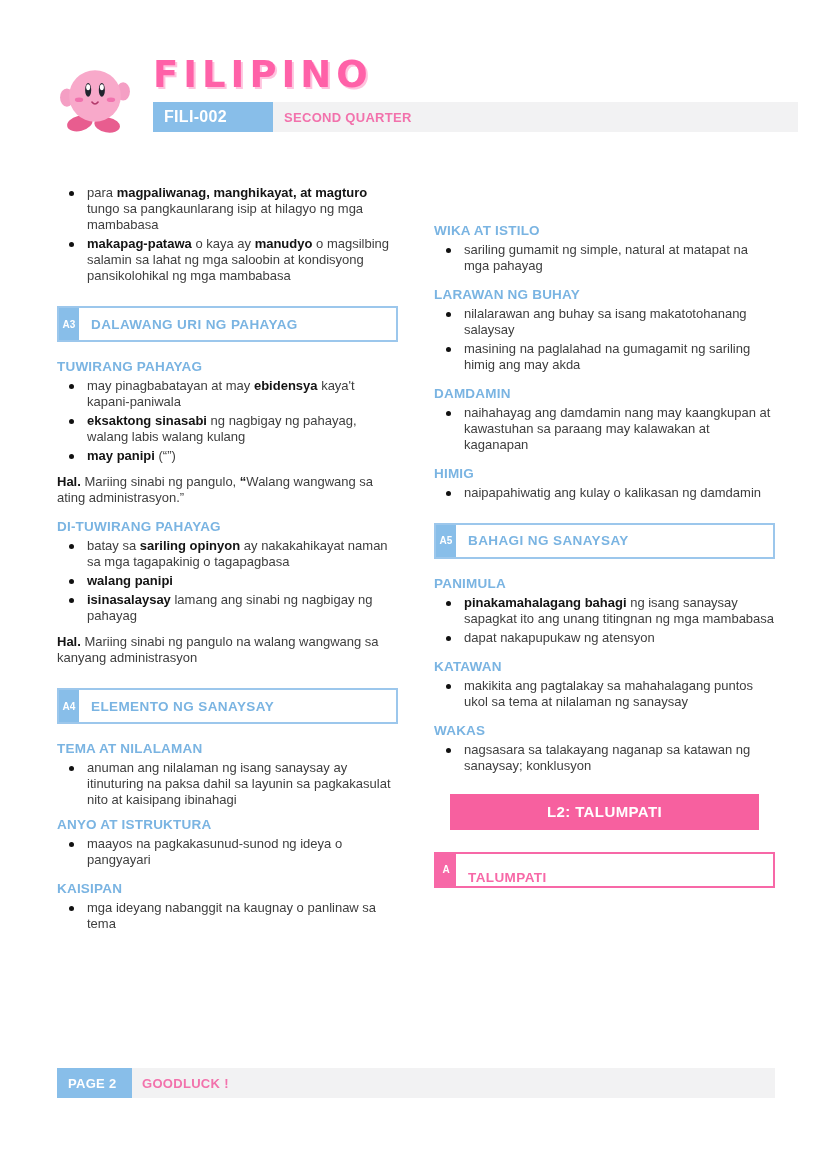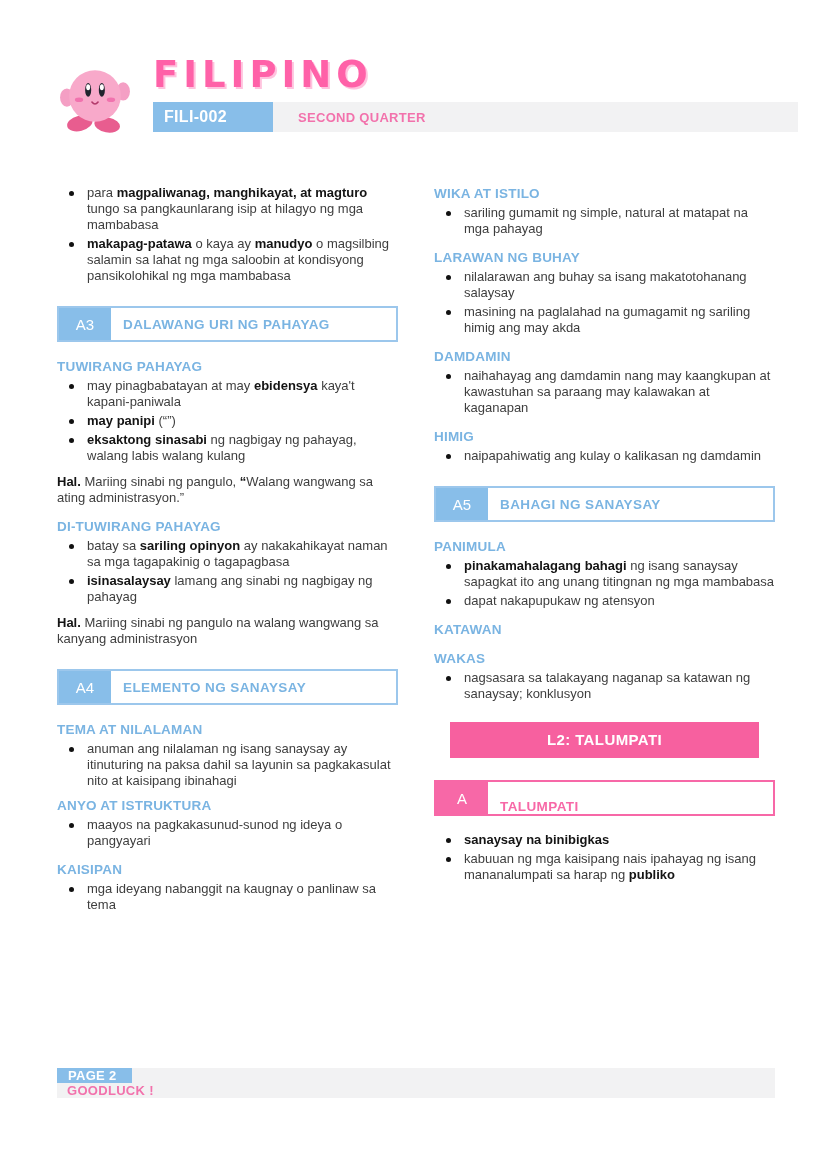--- a/index.html
+++ b/index.html
@@ -18,25 +18,25 @@
     text-shadow:2px 2px 0 #FFC3DE; margin-bottom:9px; line-height:1;
     font-family:"DejaVu Sans","Liberation Sans",sans-serif;
   }
   .header-bar { display:flex; height:30px; background:#F2F2F3; }
   .code-badge {
     background:#88BEE9; color:#fff; font-weight:bold; font-size:16px;
     width:120px; display:flex; align-items:center; padding-left:11px; letter-spacing:0.3px;
   }
   .quarter {
     color:#F272AC; font-weight:bold; font-size:13px; display:flex;
-    align-items:center; padding-left:25px; letter-spacing:0.3px;
+    align-items:center; padding-left:11px; letter-spacing:0.3px;
   }
 
   
-  .content { position:absolute; top:185px; left:57px; right:53px; display:flex; align-items:flex-start; }
+  .content { position:absolute; top:185px; left:57px; right:53px; display:flex; align-items:center; }
   .col { flex:1; min-width:0; }
   .divider { width:1px; background:#C8C8C8; margin:2px 21px 0 14px; }
 
   .bullets { list-style:none; margin:0 0 8px 0; }
   .bullets li {
     position:relative; padding-left:30px; font-size:13px; line-height:16px;
     color:#3e3e3e; margin-bottom:3px;
   }
   .bullets li::before {
     content:""; position:absolute; left:12px; top:6px; width:5px; height:5px;
@@ -51,38 +51,38 @@
   .subhead.tight { margin-top:2px; }
   .col > .subhead:first-child, .col > .bullets:first-child { margin-top:0; }
 
   .para { font-size:13px; line-height:16px; margin:10px 0 6px 0; color:#3e3e3e; }
 
   .section-box {
     display:flex; align-items:stretch; border:2px solid #9CC7EC; height:36px;
     margin:22px 0 16px 0; background:#fff;
   }
   .section-box .section-badge {
-    width:52px; background:#88BEE9; color:#fff; font-weight:normal; font-size:15px;
+    width:20px; background:#88BEE9; color:#fff; font-weight:bold; font-size:10px;
     display:flex; align-items:center; justify-content:center; flex:0 0 auto;
   }
   .section-box .section-label {
     flex:1; display:flex; align-items:center; padding-left:12px;
     color:#7AB4E2; font-weight:bold; font-size:13.5px; letter-spacing:0.4px;
   }
   .section-box.pink { border-color:#F768A7; }
   .section-box.pink .section-badge { background:#F768A7; }
   .section-box.pink .section-label { color:#F768A7;margin-top:16px; }
 
   .banner {
     background:#F7609F; color:#fff; font-weight:bold; font-size:15px;
     text-align:center; padding:9px 0 10px; margin:20px 16px 18px; letter-spacing:0.4px;
   }
 
   
-  .page-footer { position:absolute; top:1068px; left:57px; right:53px; display:flex; height:30px; background:#F2F2F3;flex-direction:column; }
+  .page-footer { position:absolute; top:1068px; left:57px; right:53px; display:flex; height:30px; background:#F2F2F3; }
   .page-badge {
     background:#88BEE9; color:#fff; font-weight:bold; font-size:13px;
     width:75px; display:flex; align-items:center; padding-left:11px; letter-spacing:0.3px; flex:0 0 auto;
   }
   .footer-msg { color:#F272AC; font-weight:bold; font-size:13px; display:flex; align-items:center; padding-left:10px; letter-spacing:0.3px; }
 </style>
 </head>
 <body>
 
 <div class="page">
@@ -122,29 +122,30 @@
       </ul>
 
       <div class="section-box">
         <span class="section-badge">A3</span>
         <span class="section-label">DALAWANG URI NG PAHAYAG</span>
       </div>
 
       <h3 class="subhead">TUWIRANG PAHAYAG</h3>
       <ul class="bullets">
         <li><span>may pinagbabatayan at may </span><b>ebidensya</b><span> kaya't kapani-paniwala</span></li>
+        <li><b>eksaktong sinasabi</b><span> ng nagbigay ng pahayag, walang labis walang kulang</span></li>
         <li><b>may panipi</b><span> (“”)</span></li>
-        <li><b>eksaktong sinasabi</b><span> ng nagbigay ng pahayag, walang labis walang kulang</span></li>
       </ul>
 
       <p class="para"><b>Hal.</b><span> Mariing sinabi ng pangulo, </span><b>“</b><span>Walang wangwang sa ating administrasyon.”</span></p>
 
       <h3 class="subhead">DI-TUWIRANG PAHAYAG</h3>
       <ul class="bullets">
         <li><span>batay sa </span><b>sariling opinyon</b><span> ay nakakahikayat naman sa mga tagapakinig o tagapagbasa</span></li>
+        <li><b>walang panipi</b></li>
         <li><b>isinasalaysay</b><span> lamang ang sinabi ng nagbigay ng pahayag</span></li>
       </ul>
 
       <p class="para"><b>Hal.</b><span> Mariing sinabi ng pangulo na walang wangwang sa kanyang administrasyon</span></p>
 
       <div class="section-box">
         <span class="section-badge">A4</span>
         <span class="section-label">ELEMENTO NG SANAYSAY</span>
       </div>
 
@@ -193,37 +194,36 @@
         <span class="section-label">BAHAGI NG SANAYSAY</span>
       </div>
 
       <h3 class="subhead">PANIMULA</h3>
       <ul class="bullets">
         <li><b>pinakamahalagang bahagi</b><span> ng isang sanaysay sapagkat ito ang unang titingnan ng mga mambabasa</span></li>
         <li><span>dapat nakapupukaw ng atensyon</span></li>
       </ul>
 
       <h3 class="subhead">KATAWAN</h3>
+      <ul class="bullets">
+        <li><span>makikita ang pagtalakay sa mahahalagang puntos ukol sa tema at nilalaman ng sanaysay</span></li>
+      </ul>
 
       <h3 class="subhead">WAKAS</h3>
       <ul class="bullets">
         <li><span>nagsasara sa talakayang naganap sa katawan ng sanaysay; konklusyon</span></li>
       </ul>
 
       <div class="banner">L2: TALUMPATI</div>
 
       <div class="section-box pink">
         <span class="section-badge">A</span>
         <span class="section-label">TALUMPATI</span>
       </div>
 
-      <ul class="bullets">
-        <li><b>sanaysay na binibigkas</b></li>
-        <li><span>kabuuan ng mga kaisipang nais ipahayag ng isang mananalumpati sa harap ng </span><b>publiko</b></li>
-      </ul>
     </section>
 
   </div>
 
   <div class="page-footer">
     <span class="page-badge">PAGE 2</span>
     <span class="footer-msg">GOODLUCK !</span>
   </div>
 
 </div>

